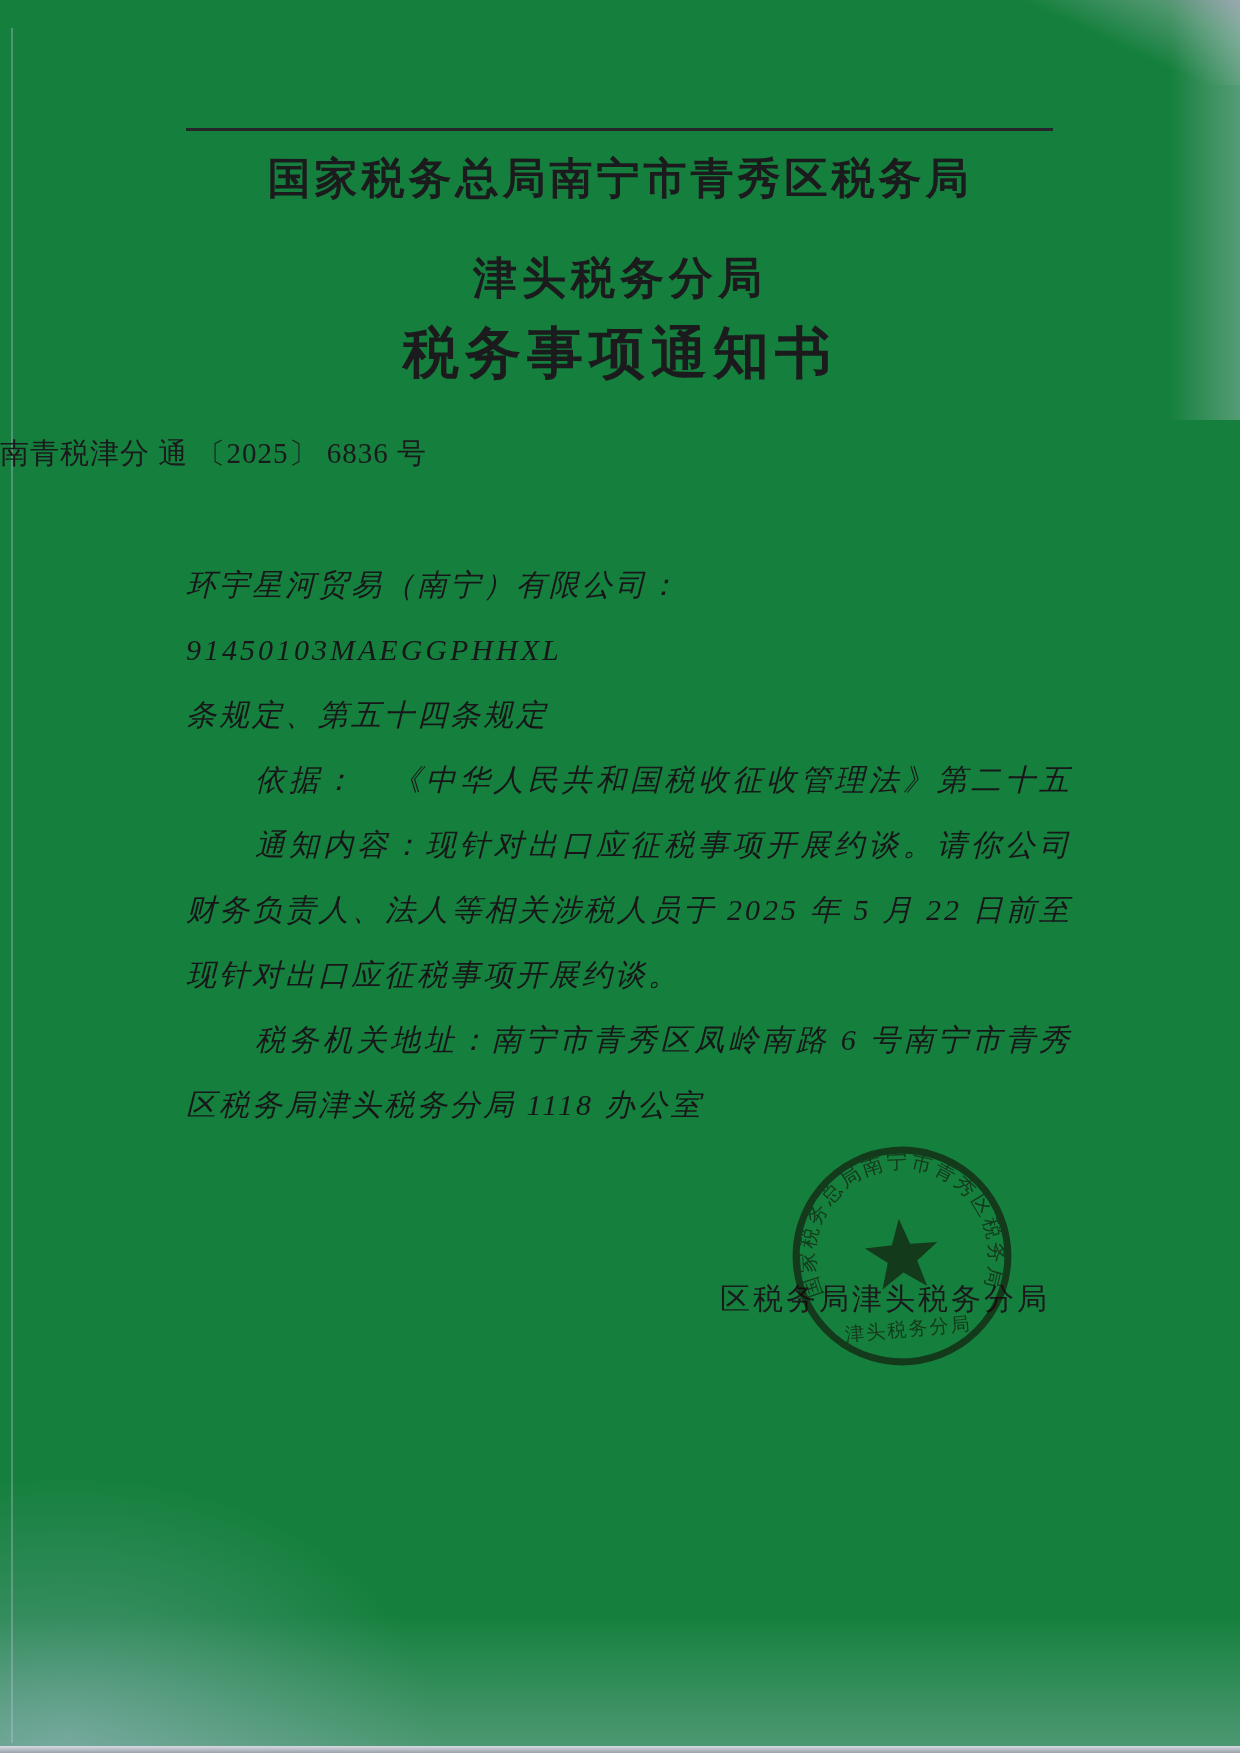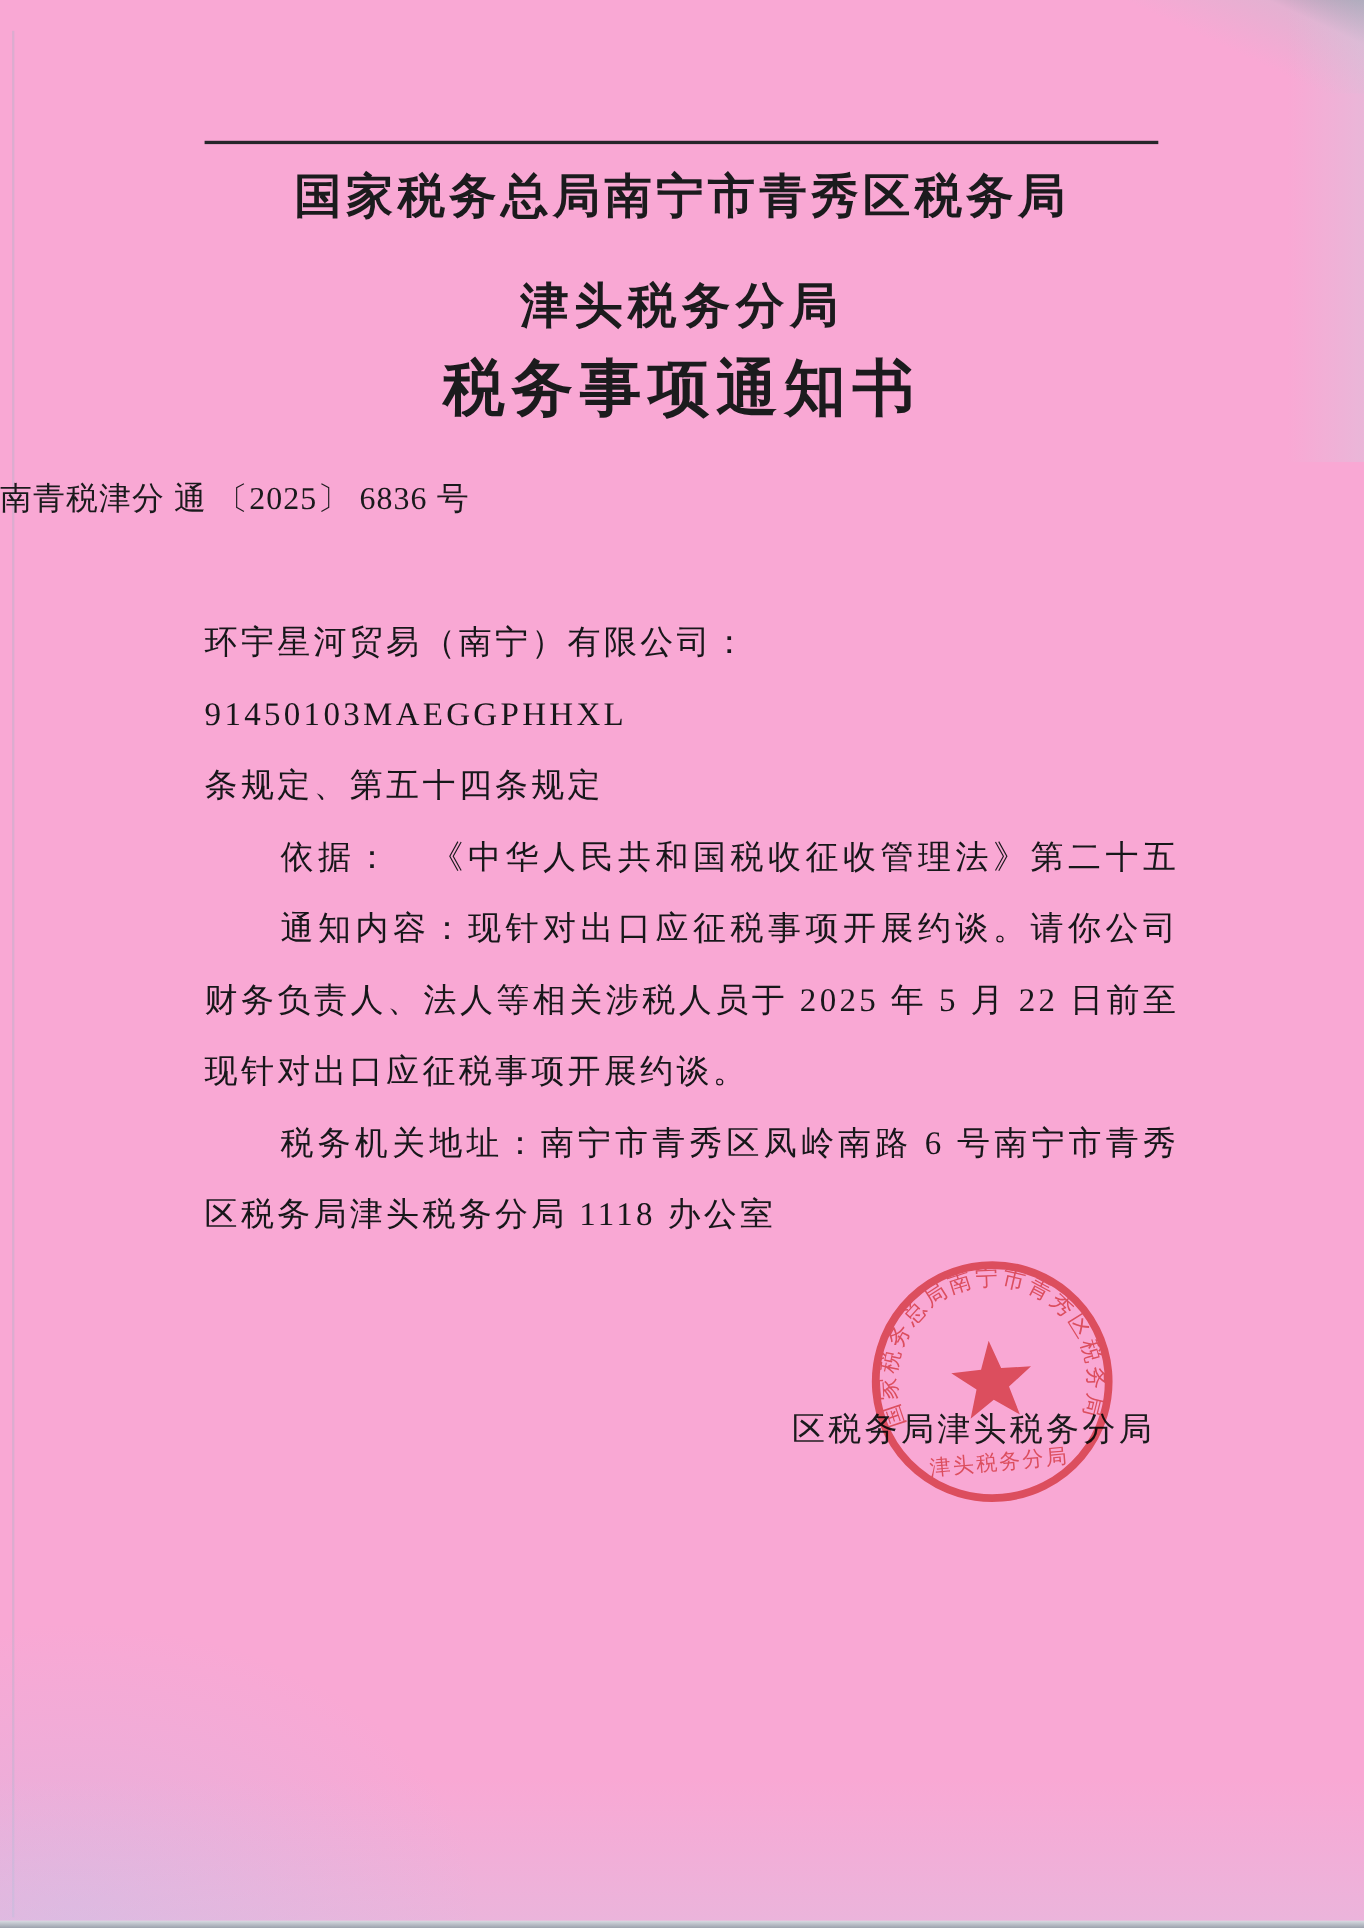--- a/index.html
+++ b/index.html
@@ -1,38 +1,38 @@
 <!DOCTYPE html>
 <html><head>
 <meta charset="utf-8">
 <style>
   html,body{margin:0;padding:0;background:#eef0f4;}
   #page{
     position:relative;width:1240px;height:1753px;margin:0 auto;
-    background:#f9a8d4;overflow:hidden;
+    background:#15803d;overflow:hidden;
     font-family:"Liberation Serif","DejaVu Serif",serif;color:#1a1a1c;
   }
   .abs{position:absolute;}
   
   #edge-left{left:11px;top:28px;width:2px;height:1715px;background:rgba(176,180,200,.40);}
   #edge-bottom{left:0;bottom:0;width:100%;height:7px;background:linear-gradient(#d8dbe2,#9aa0ab);}
   #haze-bottom{left:0;bottom:7px;width:100%;height:130px;background:linear-gradient(rgba(255,255,255,0),rgba(203,208,236,.30));}
   #haze-bottom-left{left:0;bottom:0;width:440px;height:280px;background:radial-gradient(ellipse at 15% 95%,rgba(190,196,238,.35),rgba(255,255,255,0) 70%);}
   #corner-top-right{right:0;top:0;width:215px;height:85px;background:linear-gradient(205deg,rgba(145,151,165,.85) 0%,rgba(188,193,204,.35) 22%,rgba(255,255,255,0) 55%);}
   #haze-top-right{right:0;top:0;width:70px;height:420px;background:linear-gradient(90deg,rgba(255,255,255,0),rgba(205,209,224,.35));}
   
   #top-rule{left:186px;top:128px;width:867px;height:3px;background:#26262a;}
   .title{left:0;right:0;text-align:center;font-family:"Liberation Sans","DejaVu Sans",sans-serif;font-weight:700;color:#1b1b1d;white-space:nowrap;}
   #title-org{top:150px;font-size:43px;letter-spacing:4px;}
   #title-branch{top:249px;font-size:44px;letter-spacing:5px;}
   #title-doc{top:316px;font-size:56px;letter-spacing:6px;}
   #doc-number{left:0;right:0;top:434px;text-align:left;font-size:29px;letter-spacing:1px;white-space:nowrap;}
   
   #body-block{left:186px;top:552px;width:886px;font-size:30px;line-height:65px;letter-spacing:3px;color:#17171a;}
-  .bl{min-height:65px;}
+  .bl{min-height:65px;font-style:italic;}
   .indent{text-indent:69px;}
   .full{text-align:justify;text-align-last:justify;}
   
   #sig-authority{left:752px;top:1218px;font-size:30px;letter-spacing:3px;white-space:nowrap;}
   #sig-date{left:720px;top:1279px;font-size:30px;letter-spacing:3px;white-space:nowrap;}
   
   #stamp{left:781px;top:1135px;width:242px;height:242px;opacity:.86;mix-blend-mode:multiply;transform:rotate(-5deg);}
 </style>
 </head>
 <body>

